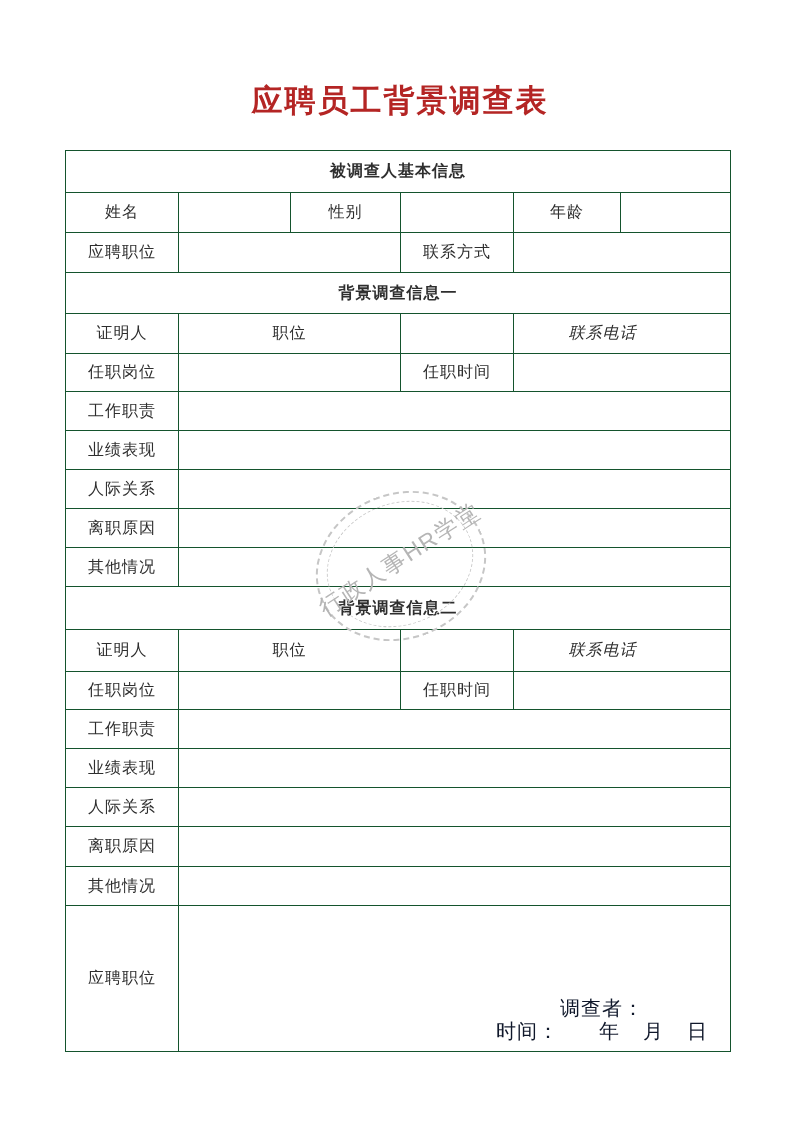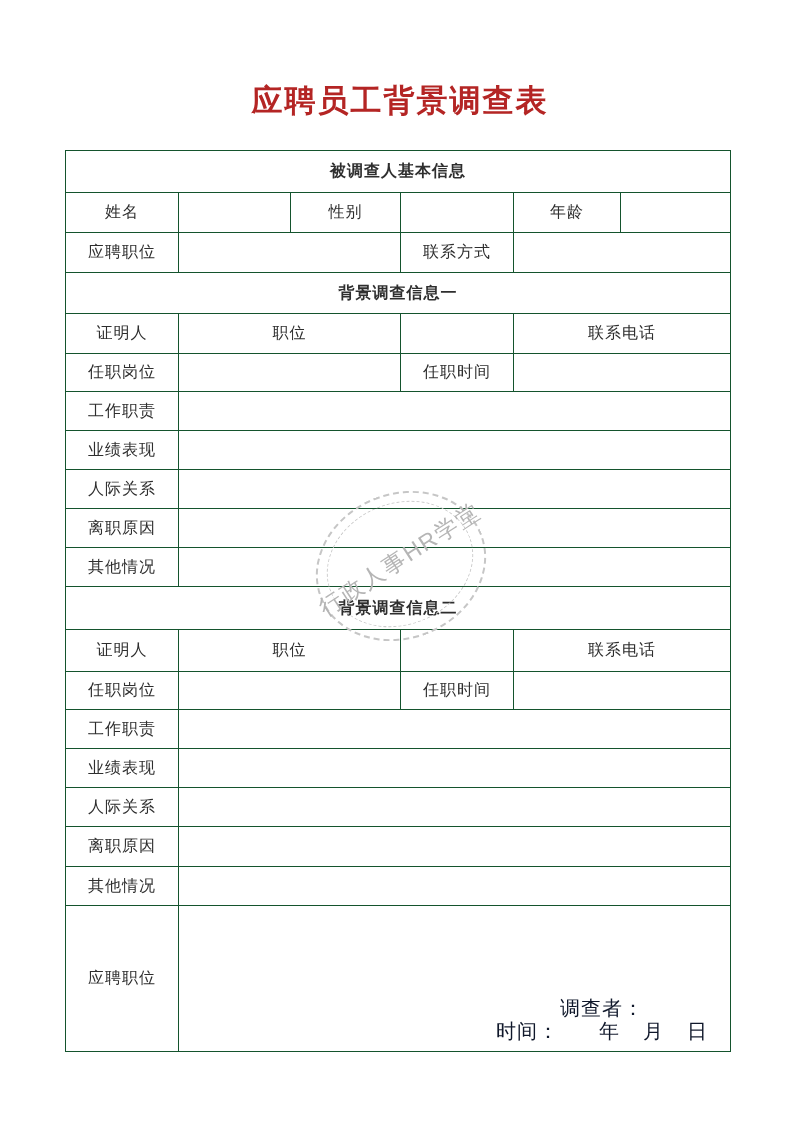--- a/index.html
+++ b/index.html
@@ -31,21 +31,21 @@
   tr.rh2 { height:41px; }  
   tr.r42 { height:42px; }
   tr.r38 { height:38px;font-family:Liberation Serif, serif; }
   tr.rl  { height:39px; }  
   tr.rh3 { height:43px; }  
   tr.rbig{ height:146px; } 
   
   td.split-right { text-align:right; }
   td.split-right span { display:inline-block; width:110px; text-align:center; }
   td.split-left { text-align:left; }
-  td.split-left span { display:inline-block; width:107px; text-align:center; }
+  td.split-left span { display:inline-block; width:107px; text-align:left;font-style:italic; }
   td.concl-cell { position:relative; }
   .sig {
     position:absolute; right:22px; bottom:8px;
     text-align:center; font-size:20px; line-height:23px; letter-spacing:1px;
     color:#0f172a;
   }
   .sig .yr { margin-left:34px; }
   .sig .mo { margin-left:17px; }
   .sig .dy { margin-left:17px; }
   

